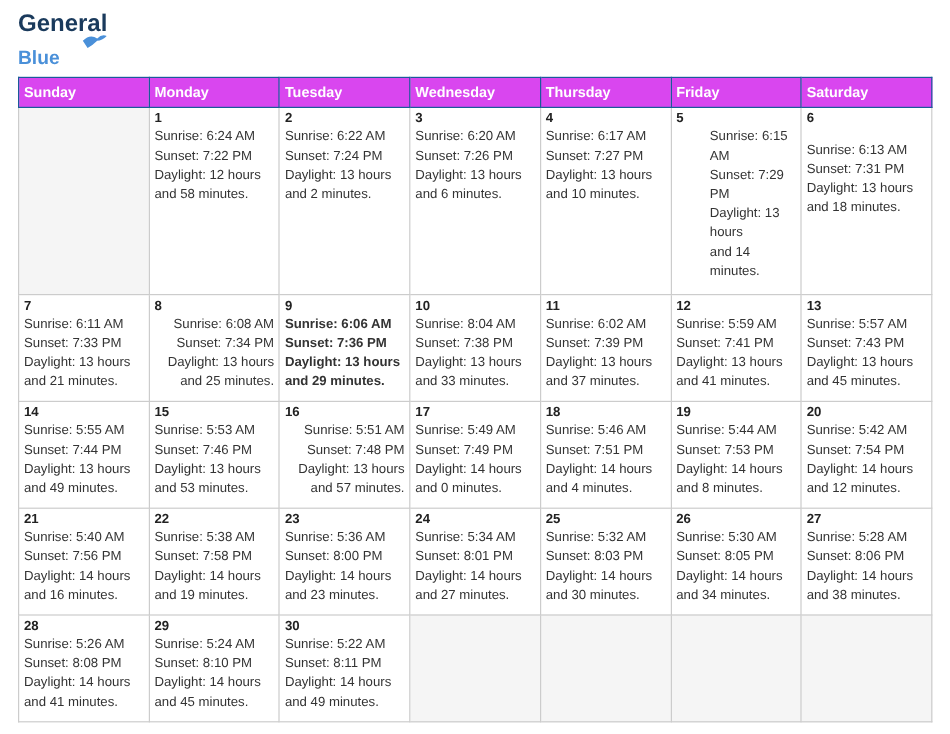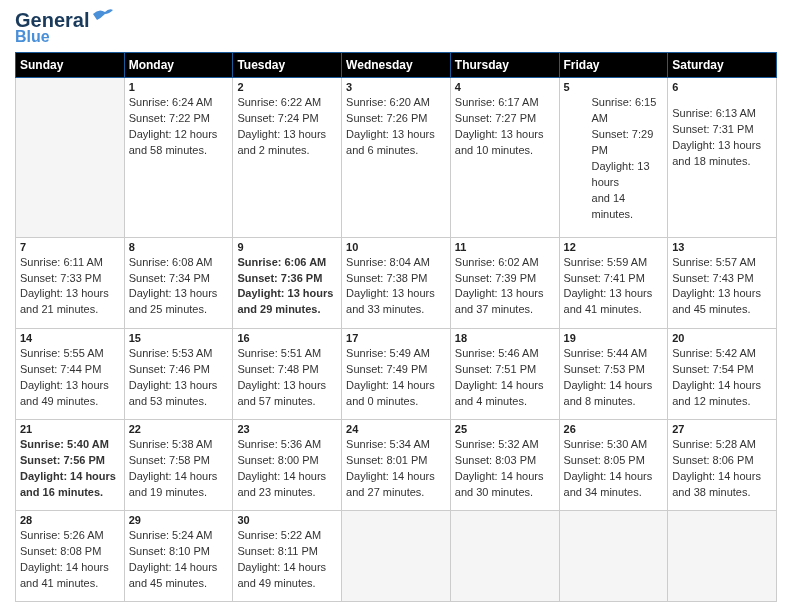--- a/index.html
+++ b/index.html
@@ -41,21 +41,21 @@
       color: #1a3a5c;
     }
     .calendar {
       flex: 1;
       border: 1px solid #ccc;
       border-collapse: collapse;
       width: 100%;
       table-layout: fixed;
     }
     .calendar th {
-      background: #000000;
+      background: #d946ef;
       color: #fff;
       font-size: 12px;
       font-weight: bold;
       padding: 5px 4px;
       text-align: left;
       border: 1px solid #1a5a9a;
     }
     .calendar td {
       border: 1px solid #ccc;
       vertical-align: top;
@@ -82,21 +82,21 @@
     .row-last td {
       height: 70px;
     }
   </style>
 </head>
 <body>
 
 <div class="page">
   <div class="header">
     <div class="logo">
-      <div style="display:flex; align-items:flex-start;">
+      <div style="display:flex; align-items:flex-end;flex-direction:column;">
         <div style="font-size:20px; font-weight:bold; color:#1a3a5c; line-height:1;">General</div>
         <svg width="22" height="16" viewBox="0 0 22 16" style="margin-left:2px; margin-top:-4px;">
           <path d="M2 8 Q8 2 14 6 Q18 2 22 4 Q18 8 14 8 Q10 12 6 14 Q4 11 2 8Z" fill="#4a90d9"></path>
         </svg>
       </div>
       <div style="font-size:16px; font-weight:bold; color:#4a90d9; margin-top:-2px;">Blue</div>
     </div>
     <div class="title-block">
       <div class="month-title"></div>
       <div class="subtitle"></div>
@@ -164,21 +164,21 @@
         <tr>
           <td>
             <span class="day-num">7</span>
             <div class="day-info" style="white-space: pre-line;">Sunrise: 6:11 AM
 Sunset: 7:33 PM
 Daylight: 13 hours
 and 21 minutes.</div>
           </td>
           <td>
             <span class="day-num">8</span>
-            <div class="day-info" style="white-space: pre-line;">Sunrise: 6:08 AM
+            <div class="day-info" style="white-space: pre-line; text-align: right;">Sunrise: 6:08 AM
 Sunset: 7:34 PM
 Daylight: 13 hours
 and 25 minutes.</div>
           </td>
           <td>
             <span class="day-num">9</span>
             <div class="day-info" style="white-space: pre-line; font-weight: bold;">Sunrise: 6:06 AM
 Sunset: 7:36 PM
 Daylight: 13 hours
 and 29 minutes.</div>
@@ -222,21 +222,21 @@
           </td>
           <td>
             <span class="day-num">15</span>
             <div class="day-info" style="white-space: pre-line;">Sunrise: 5:53 AM
 Sunset: 7:46 PM
 Daylight: 13 hours
 and 53 minutes.</div>
           </td>
           <td>
             <span class="day-num">16</span>
-            <div class="day-info" style="white-space: pre-line;">Sunrise: 5:51 AM
+            <div class="day-info" style="white-space: pre-line; text-align: right;">Sunrise: 5:51 AM
 Sunset: 7:48 PM
 Daylight: 13 hours
 and 57 minutes.</div>
           </td>
           <td>
             <span class="day-num">17</span>
             <div class="day-info" style="white-space: pre-line;">Sunrise: 5:49 AM
 Sunset: 7:49 PM
 Daylight: 14 hours
 and 0 minutes.</div>
@@ -259,21 +259,21 @@
             <span class="day-num">20</span>
             <div class="day-info" style="white-space: pre-line;">Sunrise: 5:42 AM
 Sunset: 7:54 PM
 Daylight: 14 hours
 and 12 minutes.</div>
           </td>
         </tr>
         <tr>
           <td>
             <span class="day-num">21</span>
-            <div class="day-info" style="white-space: pre-line; font-weight: bold;">Sunrise: 5:40 AM
+            <div class="day-info" style="white-space: pre-line;">Sunrise: 5:40 AM
 Sunset: 7:56 PM
 Daylight: 14 hours
 and 16 minutes.</div>
           </td>
           <td>
             <span class="day-num">22</span>
             <div class="day-info" style="white-space: pre-line;">Sunrise: 5:38 AM
 Sunset: 7:58 PM
 Daylight: 14 hours
 and 19 minutes.</div>

